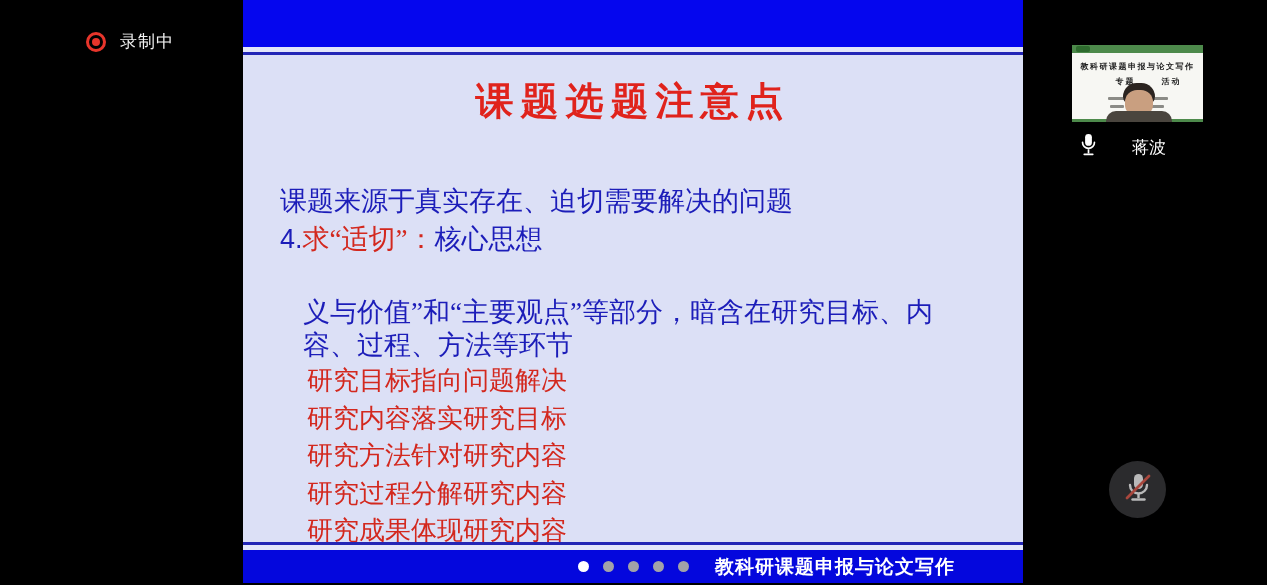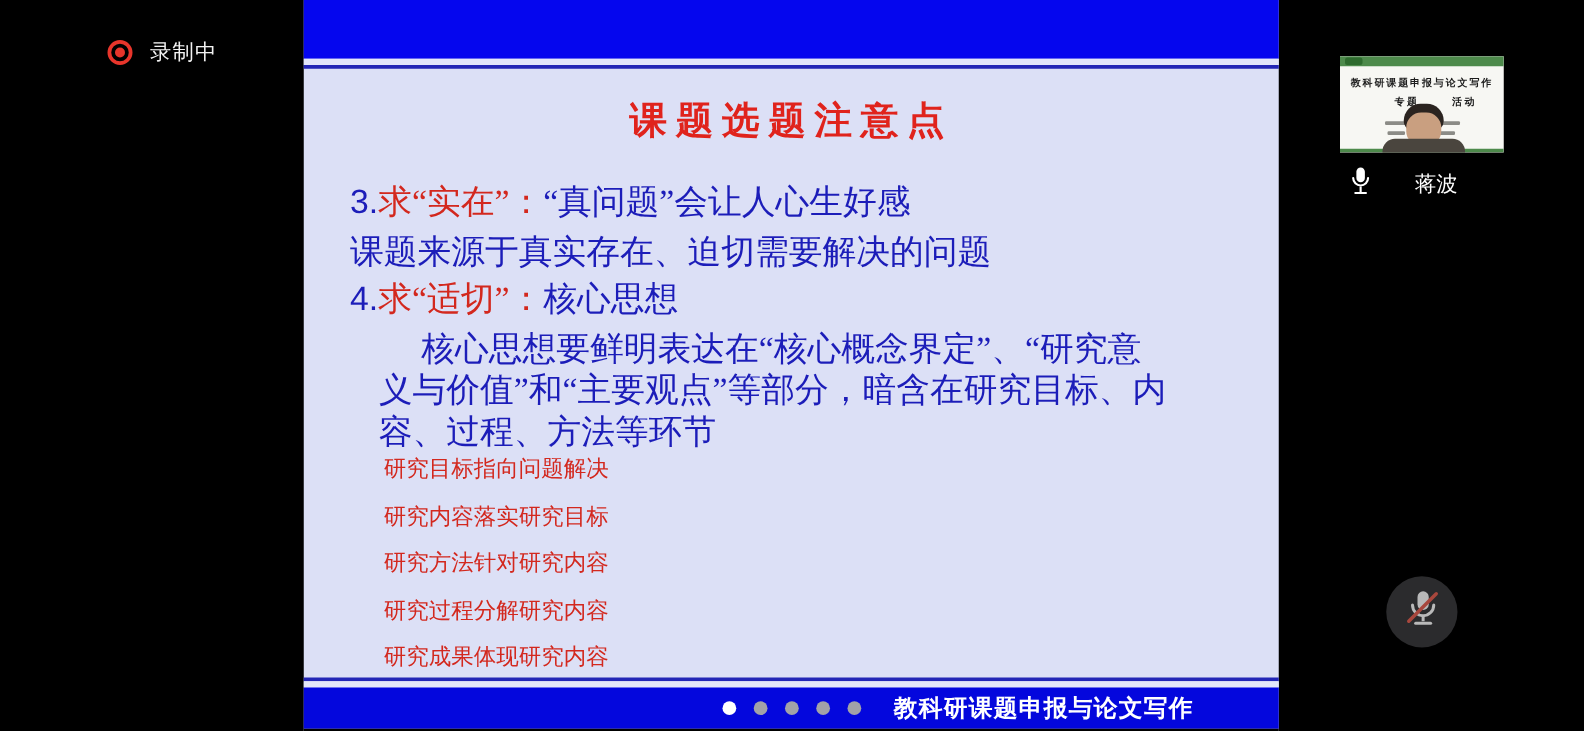--- a/index.html
+++ b/index.html
@@ -21,33 +21,33 @@
   .strip-light-top { position:absolute; left:0; top:47px; width:100%; height:5px; background:#e3e6fa; }
   .strip-navy-top { position:absolute; left:0; top:52px; width:100%; height:3px; background:#2326b6; }
   .strip-navy-bottom { position:absolute; left:0; top:542px; width:100%; height:3px; background:#2326b6; }
   .strip-light-bottom { position:absolute; left:0; top:545px; width:100%; height:5px; background:#e3e6fa; }
   .slide-footer { position:absolute; left:0; top:550px; width:100%; height:33px; background:#0407dd; }
   .slide-footer-gap { position:absolute; left:0; top:583px; width:100%; height:2px; background:#000; }
 
   .slide-title {
     position:absolute; left:0; top:76px; width:100%; text-align:center;
     font-family:"Liberation Serif","DejaVu Serif",serif;
-    font-size:30px; font-weight:700; color:#e0231c; letter-spacing:7px;
+    font-size:38px; font-weight:700; color:#e0231c; letter-spacing:7px;
   }
   .txt { position:absolute; white-space:nowrap; font-family:"Liberation Serif","DejaVu Serif",serif; font-size:27px; }
   .blue { color:#1c1db9; }
   .red  { color:#d3281e; }
   .num  { font-family:"Liberation Sans",sans-serif; font-size:27px; }
   .line3    { left:37px; top:143px; }
   .line3sub { left:37px; top:183px; }
   .line4    { left:37px; top:221px; }
   .para1 { left:94px; top:261px; }
   .para2 { left:60px; top:294px; }
   .para3 { left:60px; top:327px; }
-  .redpt { left:64px; font-size:18px; color:#d3281e; }
+  .redpt { left:64px; font-size:26px; color:#d3281e; }
   .rp0 { top:363px; } .rp1 { top:401px; } .rp2 { top:438px; } .rp3 { top:476px; } .rp4 { top:513px; }
 
   .dots { position:absolute; left:335px; top:0; height:33px; display:flex; align-items:center; gap:14px; }
   .dot { width:11px; height:11px; border-radius:50%; background:#a2a2a8; }
   .dot.active { background:#ffffff; }
   .footer-title {
     position:absolute; left:472px; top:0; height:33px; display:flex; align-items:center;
     color:#ffffff; font-weight:700; font-size:19px; letter-spacing:1px;
     font-family:"Liberation Sans",sans-serif;
   }
@@ -87,27 +87,25 @@
     <div class="rec-label">录制中</div>
   </div>
 
   <div class="slide">
     <div class="slide-header"></div>
     <div class="strip-light-top"></div>
     <div class="strip-navy-top"></div>
 
     <div class="slide-title">课题选题注意点</div>
 
-    <div class="txt line3"><span class="blue num">3.</span><span class="red">求“实在”：</span><span class="blue">“真问题”会让人心生好感</span></div>
 
     <div class="txt line3sub blue">课题来源于真实存在、迫切需要解决的问题</div>
 
     <div class="txt line4"><span class="blue num">4.</span><span class="red">求“适切”：</span><span class="blue">核心思想</span></div>
 
-    <div class="txt para1 blue">核心思想要鲜明表达在“核心概念界定”、“研究意</div>
     <div class="txt para2 blue">义与价值”和“主要观点”等部分，暗含在研究目标、内</div>
     <div class="txt para3 blue">容、过程、方法等环节</div>
 
     <div class="txt redpt rp0">研究目标指向问题解决</div>
     <div class="txt redpt rp1">研究内容落实研究目标</div>
     <div class="txt redpt rp2">研究方法针对研究内容</div>
     <div class="txt redpt rp3">研究过程分解研究内容</div>
     <div class="txt redpt rp4">研究成果体现研究内容</div>
 
     <div class="strip-navy-bottom"></div>

